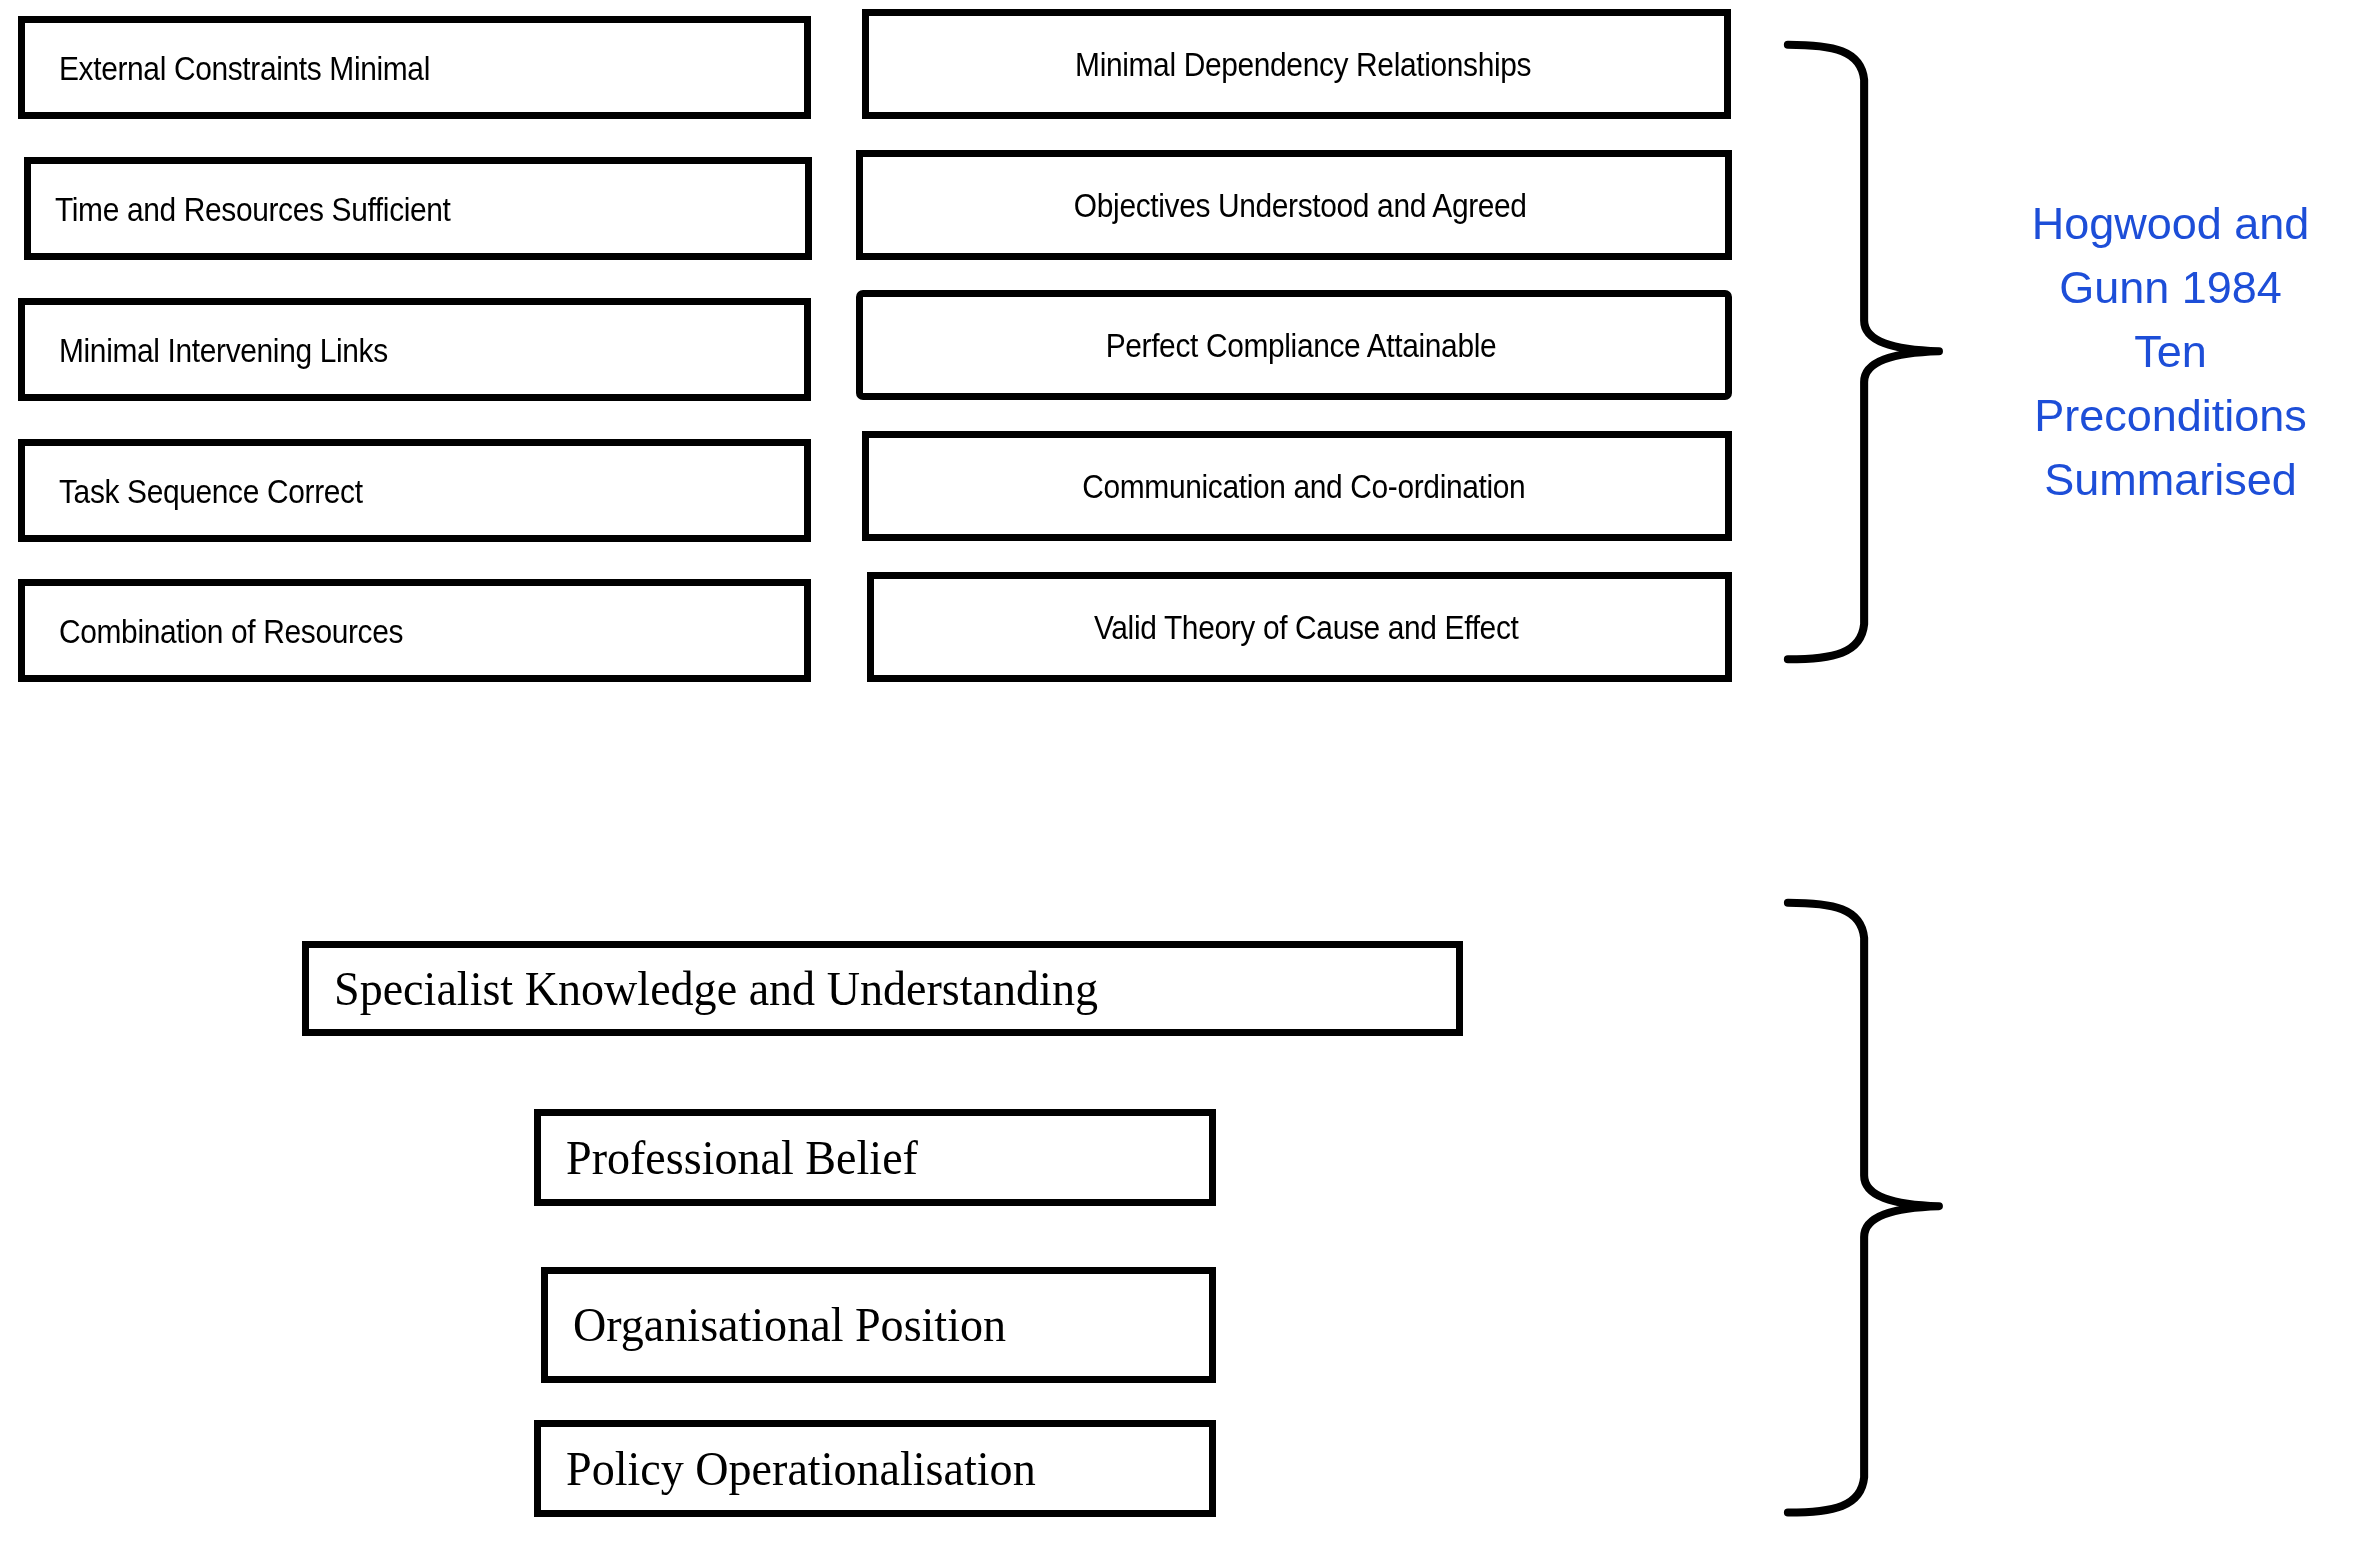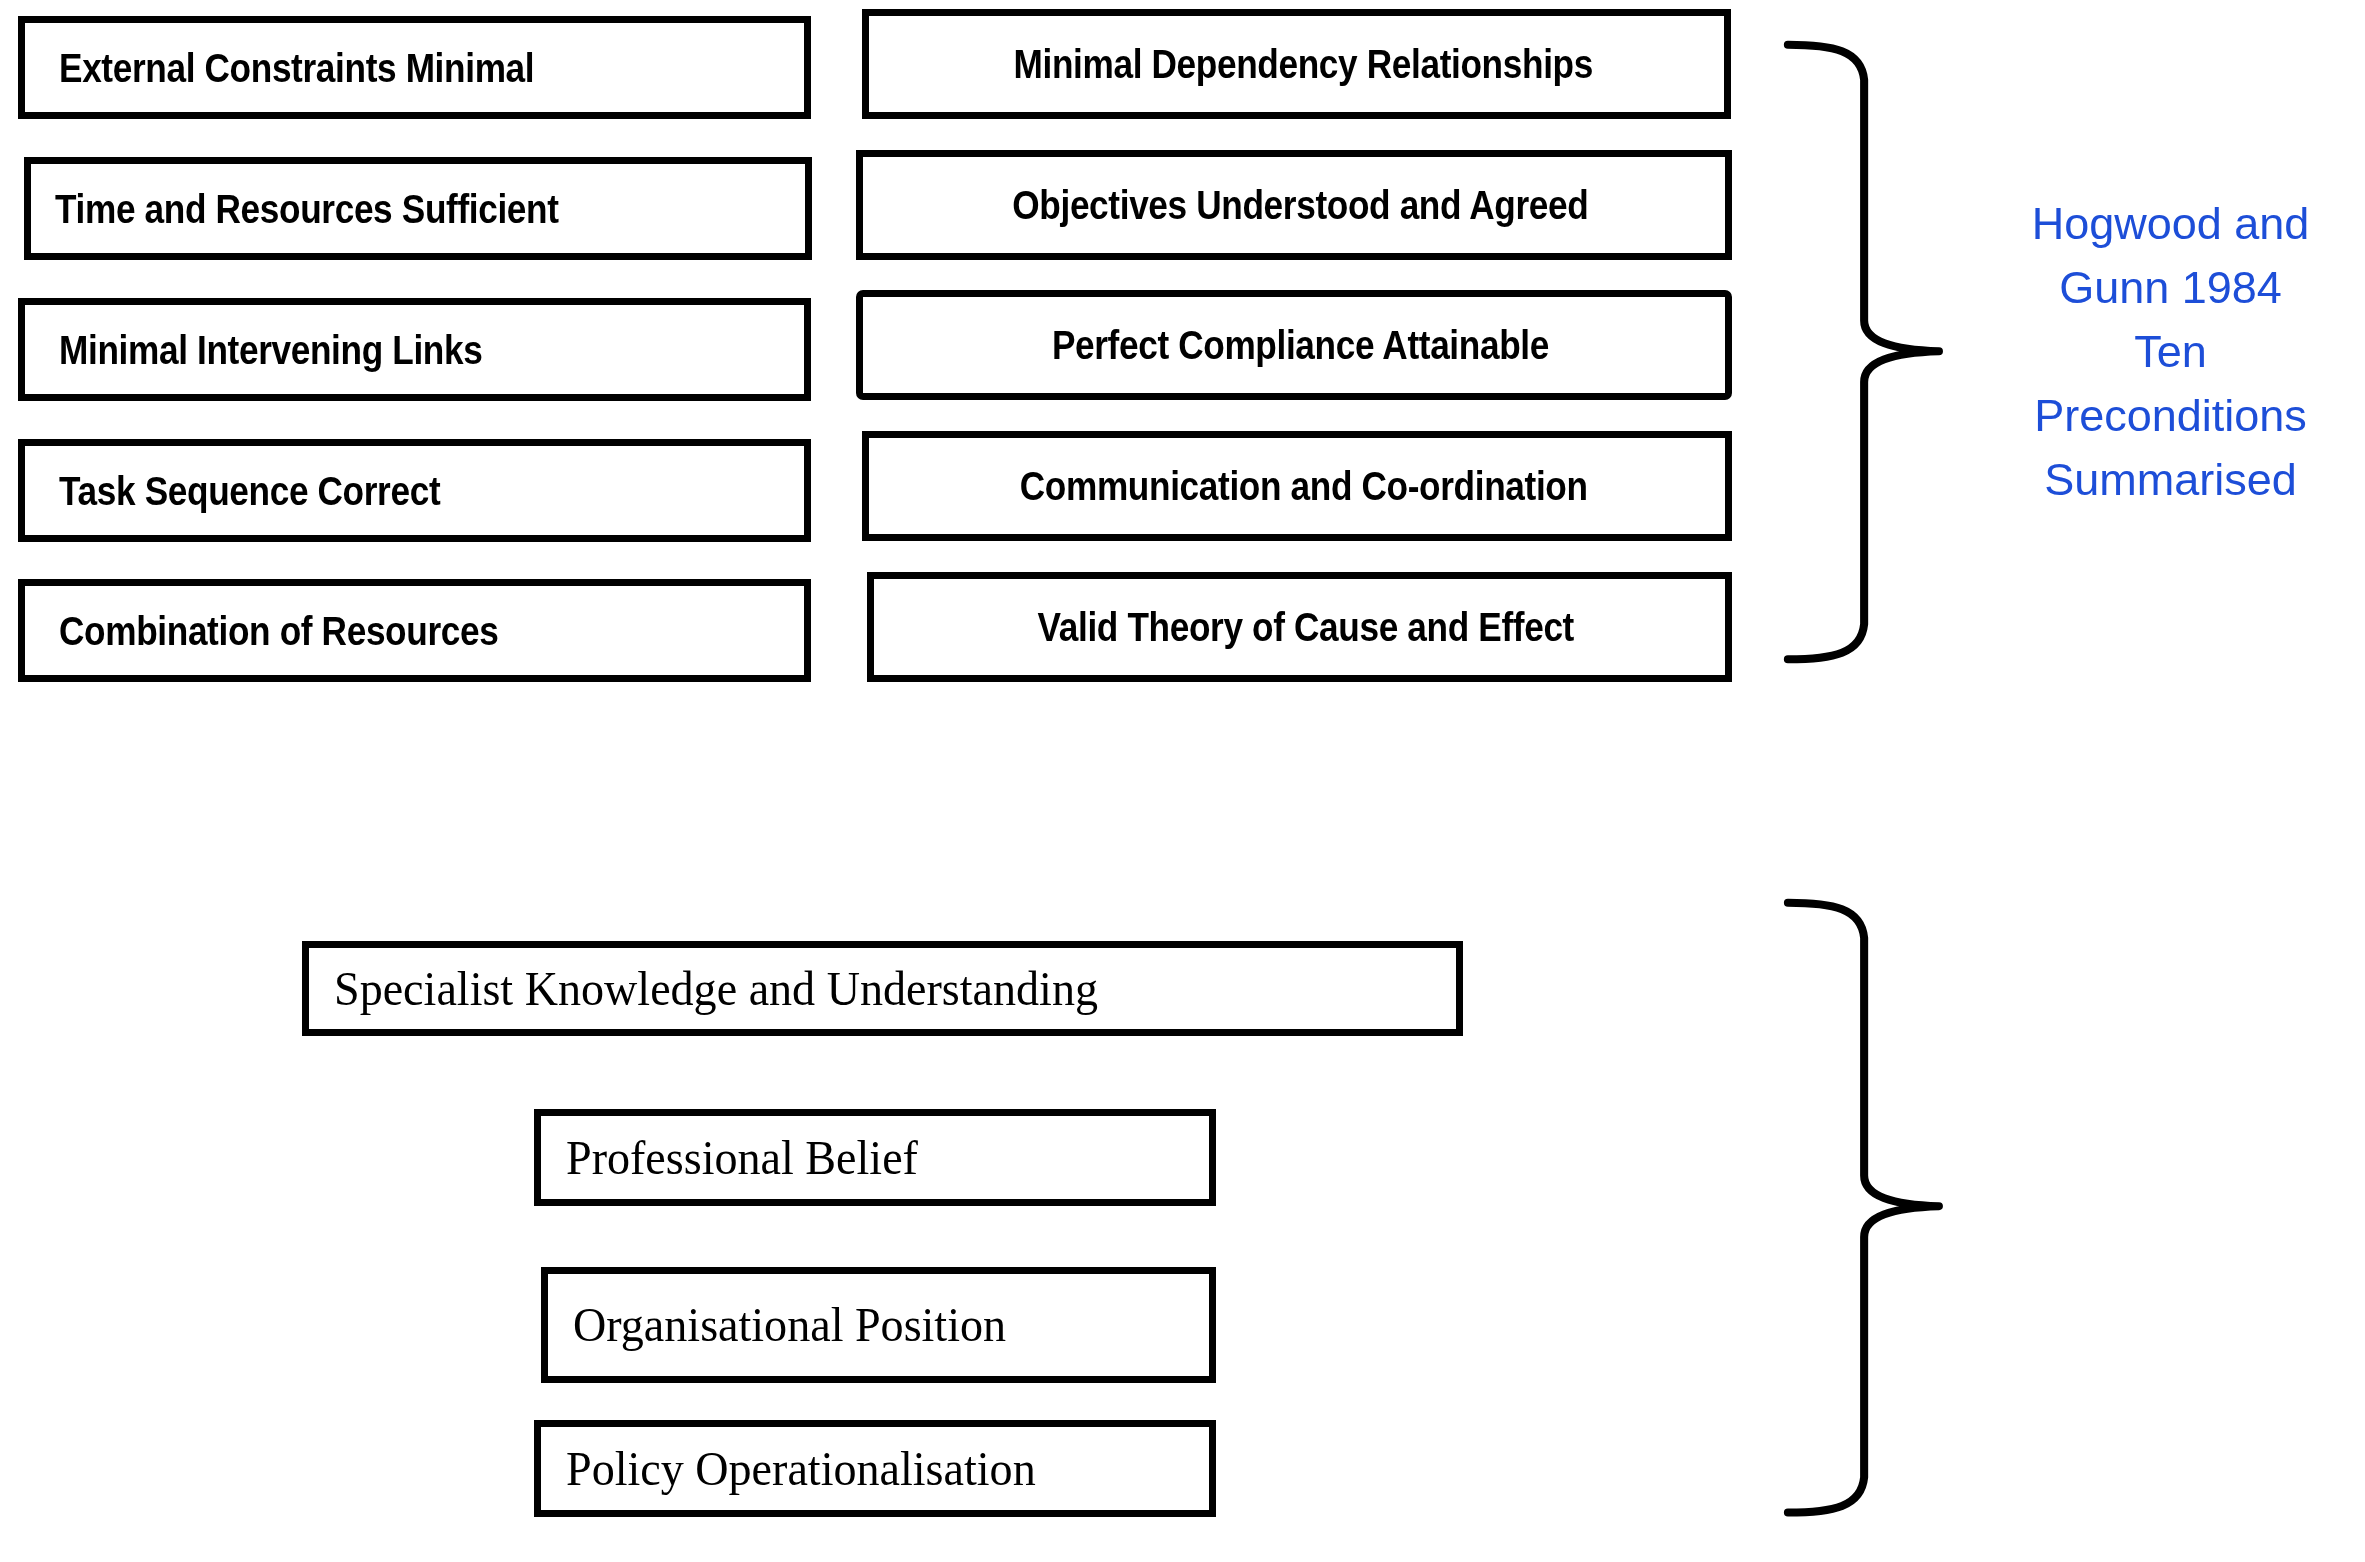--- a/index.html
+++ b/index.html
@@ -25,22 +25,22 @@
     border: 7.3px solid #000000;
     display: flex;
     align-items: center;
     color: #000000;
     white-space: nowrap;
     overflow: hidden;
   }
   
   .box.sans {
     font-family: "Liberation Sans", sans-serif;
-    font-size: 40px;
-    font-weight: 700;
+    font-size: 34px;
+    font-weight: 400;
     letter-spacing: -0.4px;
     transform-origin: left center;
     justify-content: flex-start;
     padding-left: 34px;
   }
   .box.sans.center {
     justify-content: center;
     padding-left: 13px;
   }
   

